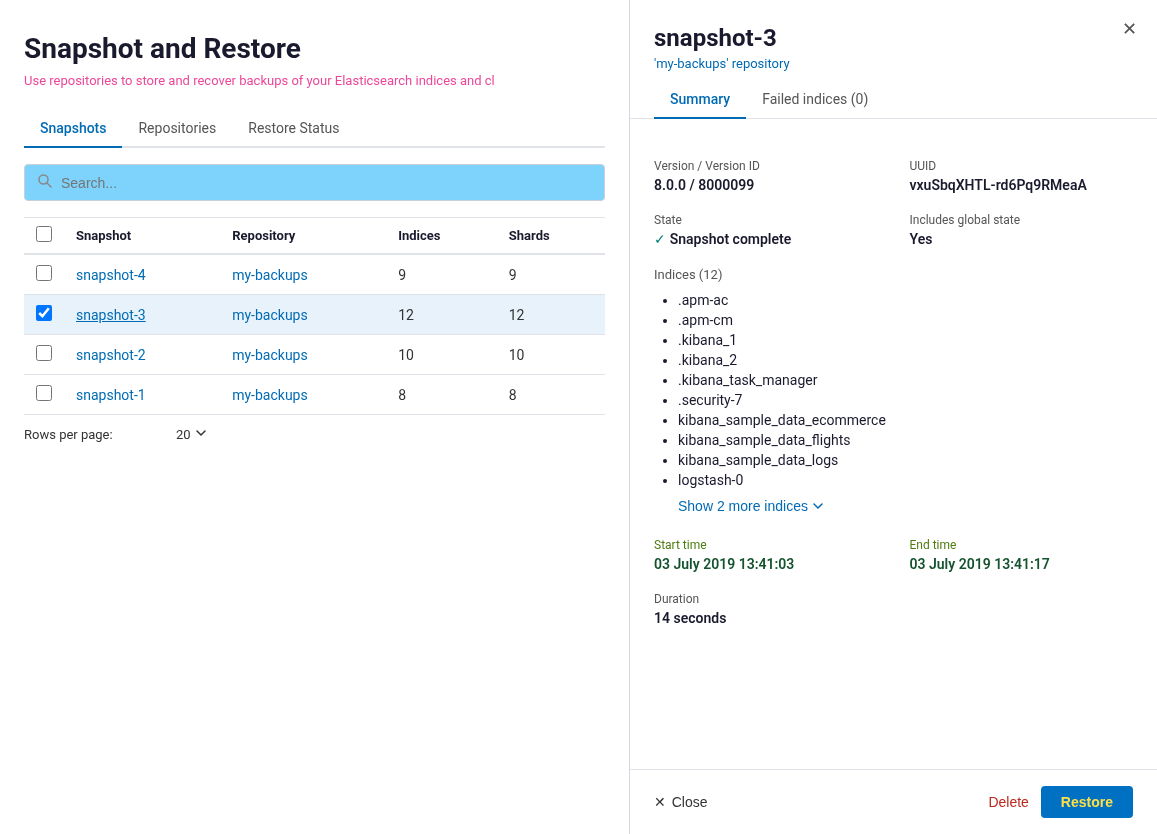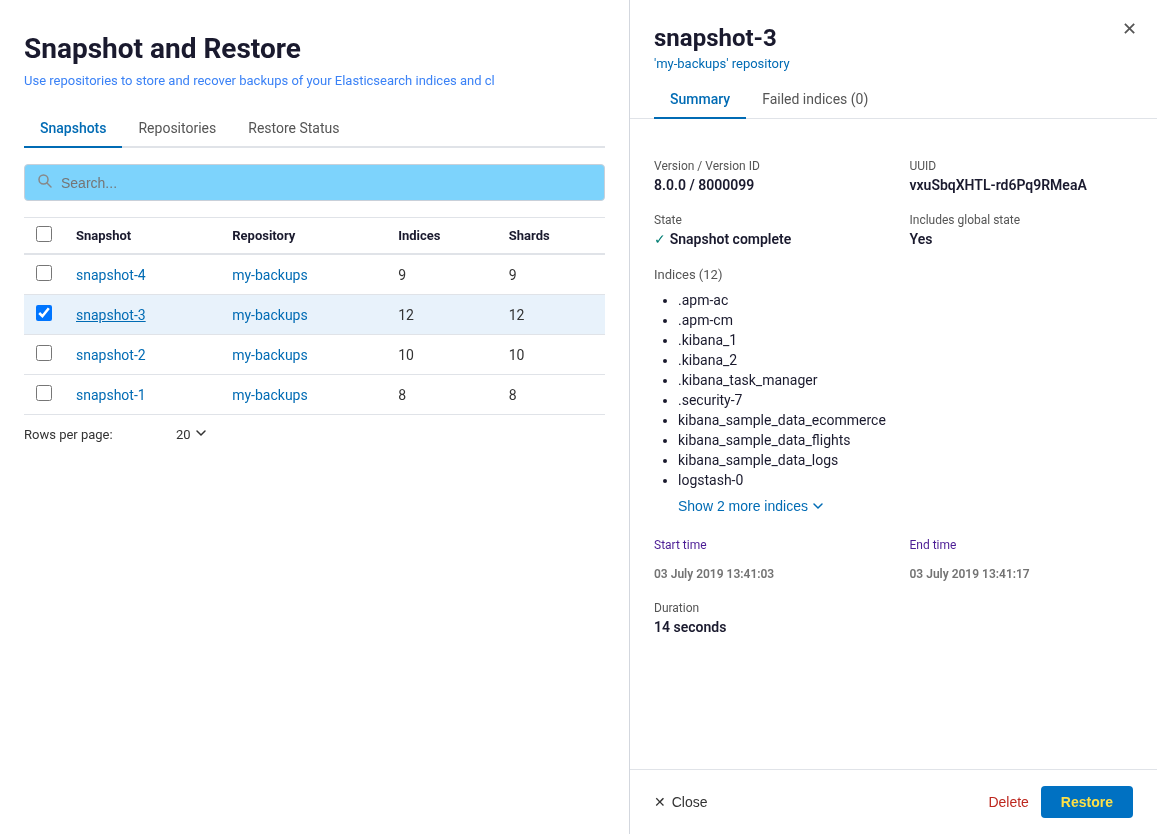--- a/index.html
+++ b/index.html
@@ -27,21 +27,21 @@
       display: flex;
       flex-direction: column;
     }
     .page-title {
       font-size: 28px;
       font-weight: 700;
       color: #1a1a2e;
       margin-bottom: 8px;
     }
     .page-subtitle {
-      color: #3b82f6;
+      color: #ec4899;
       font-size: 13px;
       margin-bottom: 24px;
     }
     .tabs-bar {
       display: flex;
       border-bottom: 2px solid #e0e3e8;
       margin-bottom: 16px;
     }
     .tab-item {
       padding: 8px 16px 10px 16px;
@@ -262,28 +262,28 @@
       margin-top: 4px;
     }
     .time-grid {
       display: grid;
       grid-template-columns: 1fr 1fr;
       gap: 20px 32px;
       margin-bottom: 20px;
     }
     .time-item label {
       font-size: 12px;
-      color: #4c1d95;
+      color: #4d7c0f;
       display: block;
-      margin-bottom: 15px;
+      margin-bottom: 4px;
     }
     .time-item .value {
-      font-size: 12px;
+      font-size: 14px;
       font-weight: 600;
-      color: #737373;
+      color: #14532d;
     }
     .duration-section {
       margin-bottom: 24px;
     }
     .duration-section label {
       font-size: 12px;
       color: #555;
       display: block;
       margin-bottom: 4px;
     }

